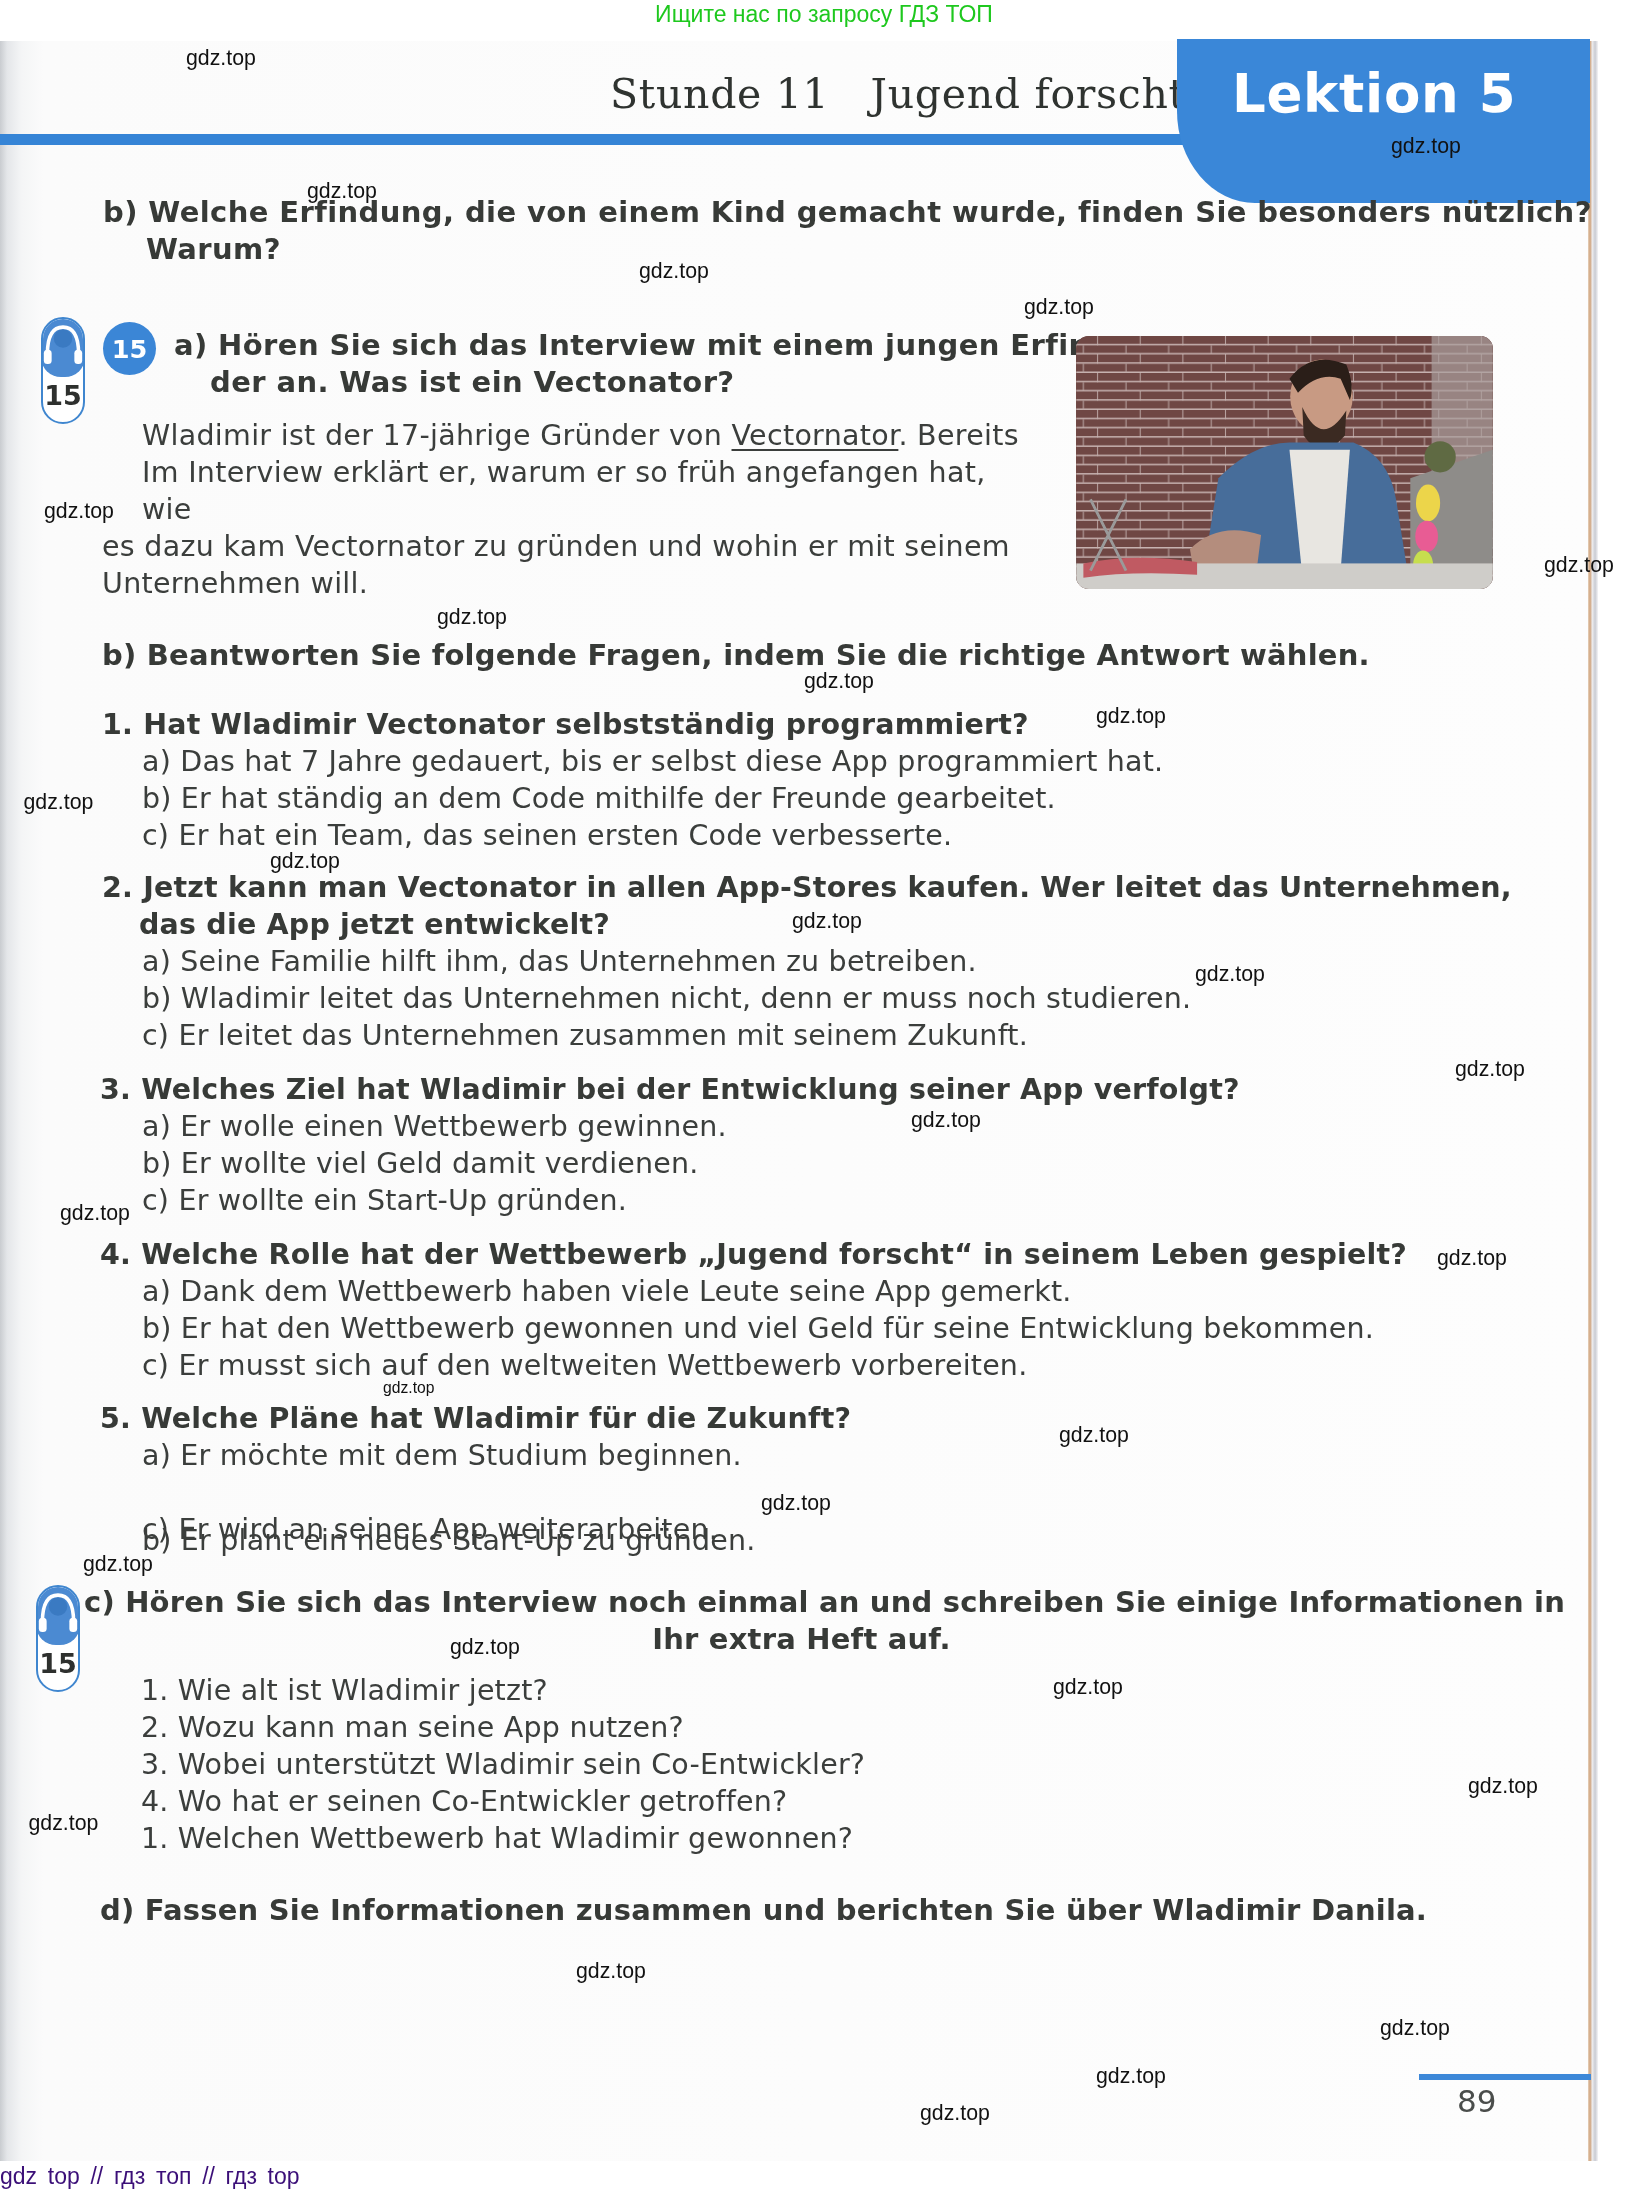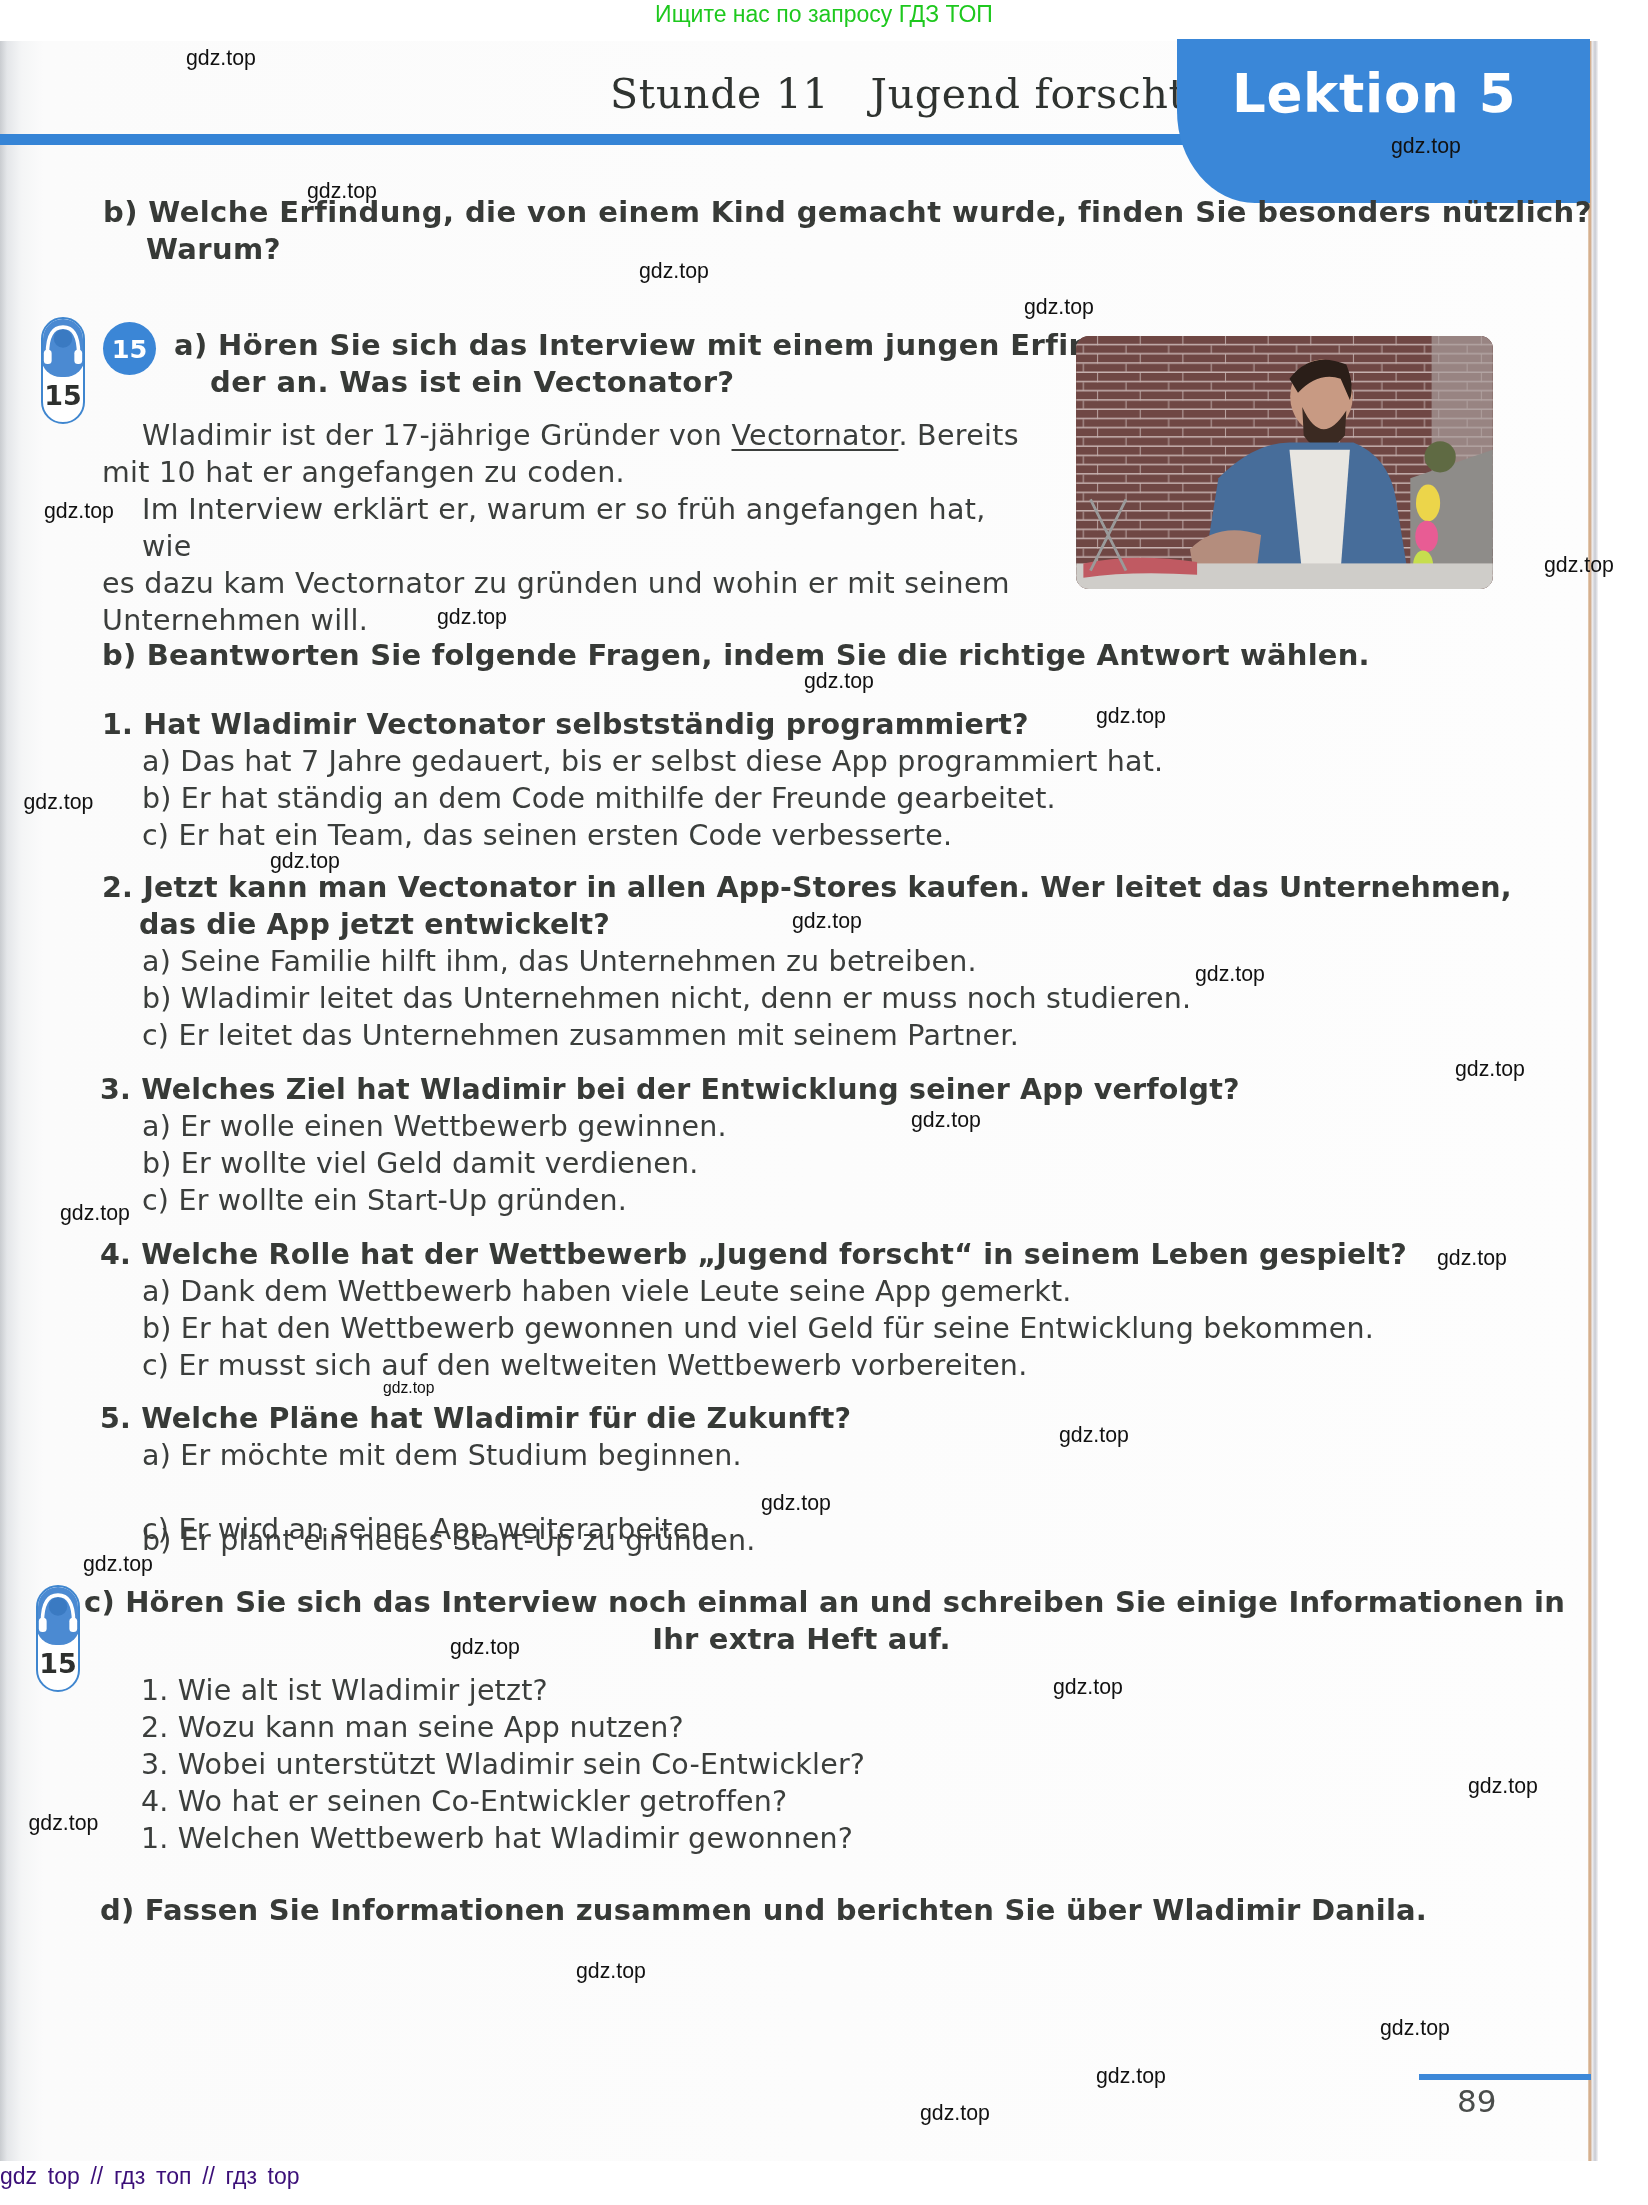--- a/index.html
+++ b/index.html
@@ -121,21 +121,20 @@
 
 <div class="task-head" style="left:174px; top:327px;">
   <div style="white-space:nowrap;">a) Hören Sie sich das Interview mit einem jungen Erfin-</div>
   <div style="padding-left:36px;">der an. Was ist ein Vectonator?</div>
 </div>
 
 <div class="body-text" style="left:102px; top:417px; width:932px;">
   <div style="padding-left:40px; display:flex; justify-content:space-between; white-space:pre;">
     <span><span>Wladimir ist der 17-jährige Gründer von </span><span class="u">Vectornator</span><span>. Bereits</span></span>
   </div>
-  <div>mit 10 hat er angefangen zu coden.</div>
   <div style="padding-left:40px;">Im Interview erklärt er, warum er so früh angefangen hat, wie</div>
   <div>es dazu kam Vectornator zu gründen und wohin er mit seinem</div>
   <div>Unternehmen will.</div>
 </div>
 
 <div class="photo">
   <svg width="417" height="253" viewBox="0 0 586 356">
     <defs>
       <pattern id="brick" width="60" height="26" patternUnits="userSpaceOnUse">
         <rect width="60" height="26" fill="#6f4744"></rect>
@@ -173,21 +172,21 @@
 <div class="opt" style="left:142px; top:743px;">a) Das hat 7 Jahre gedauert, bis er selbst diese App programmiert hat.</div>
 <div class="opt" style="left:142px; top:780px;">b) Er hat ständig an dem Code mithilfe der Freunde gearbeitet.</div>
 <div class="opt" style="left:142px; top:817px;">c) Er hat ein Team, das seinen ersten Code verbesserte.</div>
 
 <div class="q" style="left:102px; top:869px; width:1394px;">
   <div style="white-space:nowrap;">2. Jetzt kann man Vectonator in allen App-Stores kaufen. Wer leitet das Unternehmen,</div>
   <div style="padding-left:37px;">das die App jetzt entwickelt?</div>
 </div>
 <div class="opt" style="left:142px; top:943px;">a) Seine Familie hilft ihm, das Unternehmen zu betreiben.</div>
 <div class="opt" style="left:142px; top:980px;">b) Wladimir leitet das Unternehmen nicht, denn er muss noch studieren.</div>
-<div class="opt" style="left:142px; top:1017px;">c) Er leitet das Unternehmen zusammen mit seinem Partner.</div>
+<div class="opt" style="left:142px; top:1017px;">c) Er leitet das Unternehmen zusammen mit seinem Zukunft.</div>
 
 <div class="q" style="left:100px; top:1071px; white-space:nowrap;">3. Welches Ziel hat Wladimir bei der Entwicklung seiner App verfolgt?</div>
 <div class="opt" style="left:142px; top:1108px;">a) Er wolle einen Wettbewerb gewinnen.</div>
 <div class="opt" style="left:142px; top:1145px;">b) Er wollte viel Geld damit verdienen.</div>
 <div class="opt" style="left:142px; top:1182px;">c) Er wollte ein Start-Up gründen.</div>
 
 <div class="q" style="left:100px; top:1236px; white-space:nowrap;">4. Welche Rolle hat der Wettbewerb „Jugend forscht“ in seinem Leben gespielt?</div>
 <div class="opt" style="left:142px; top:1273px;">a) Dank dem Wettbewerb haben viele Leute seine App gemerkt.</div>
 <div class="opt" style="left:142px; top:1310px;">b) Er hat den Wettbewerb gewonnen und viel Geld für seine Entwicklung bekommen.</div>
 <div class="opt" style="left:142px; top:1347px;">c) Er musst sich auf den weltweiten Wettbewerb vorbereiten.</div>

